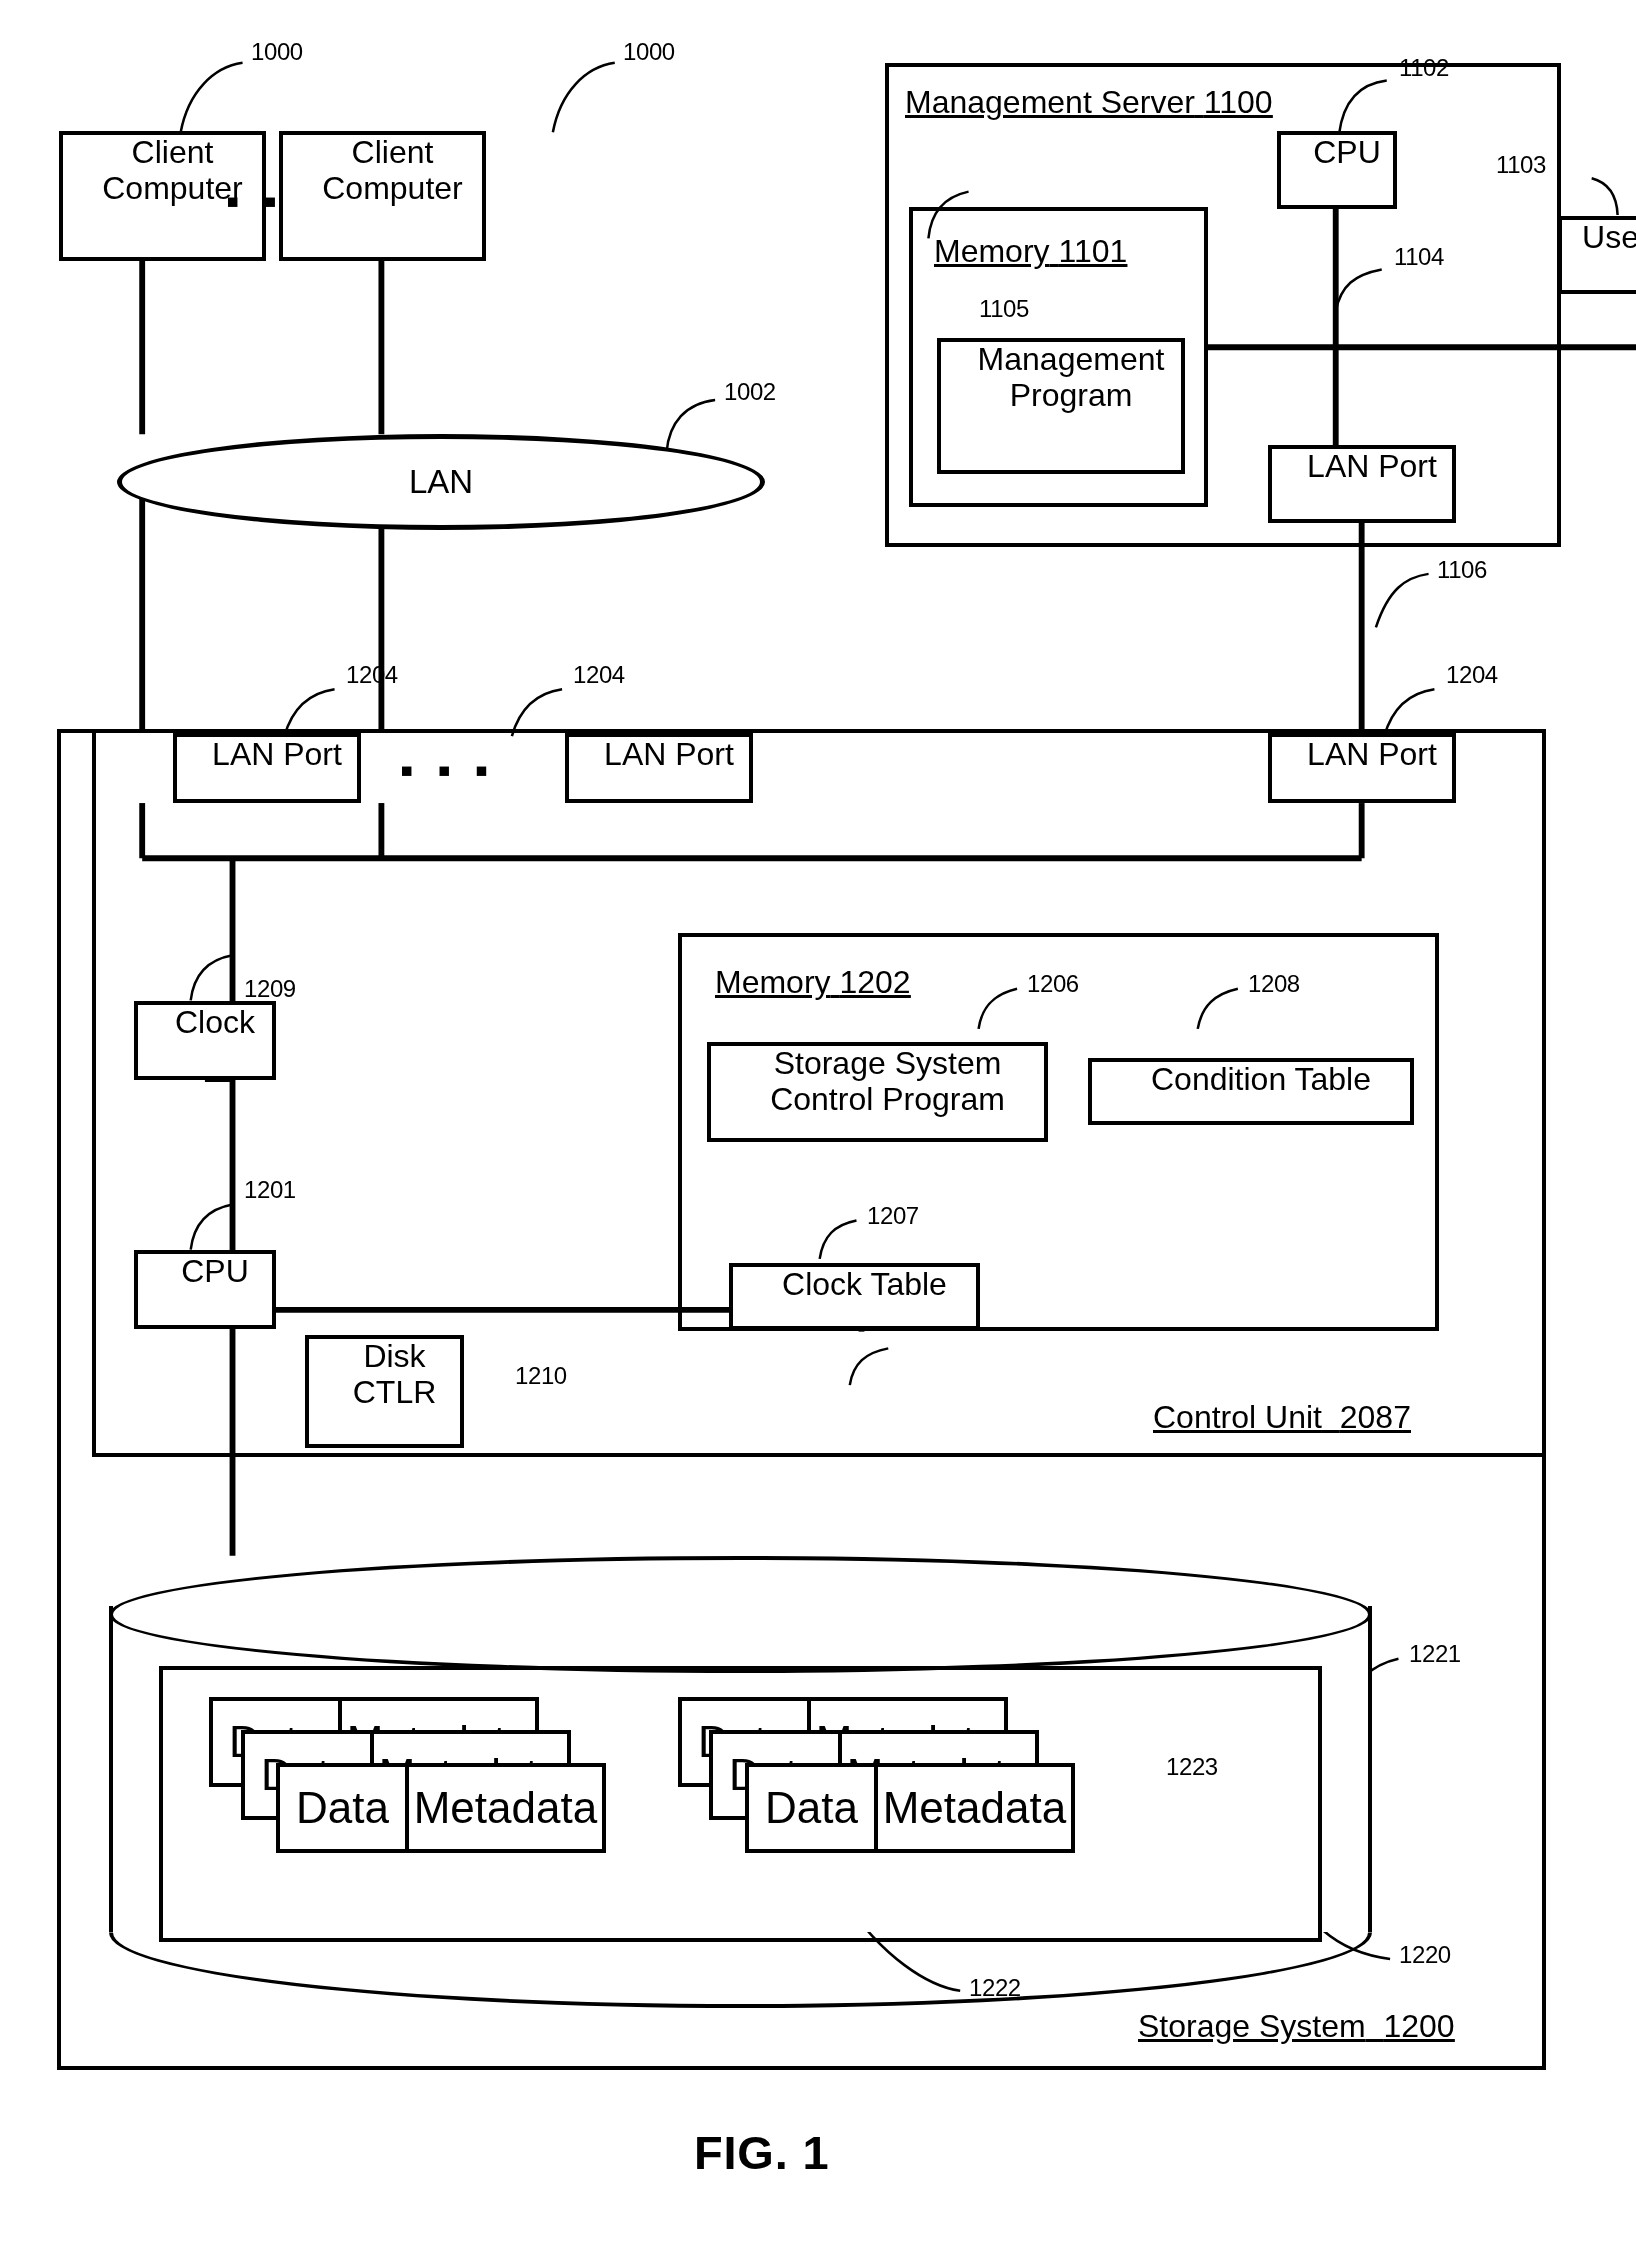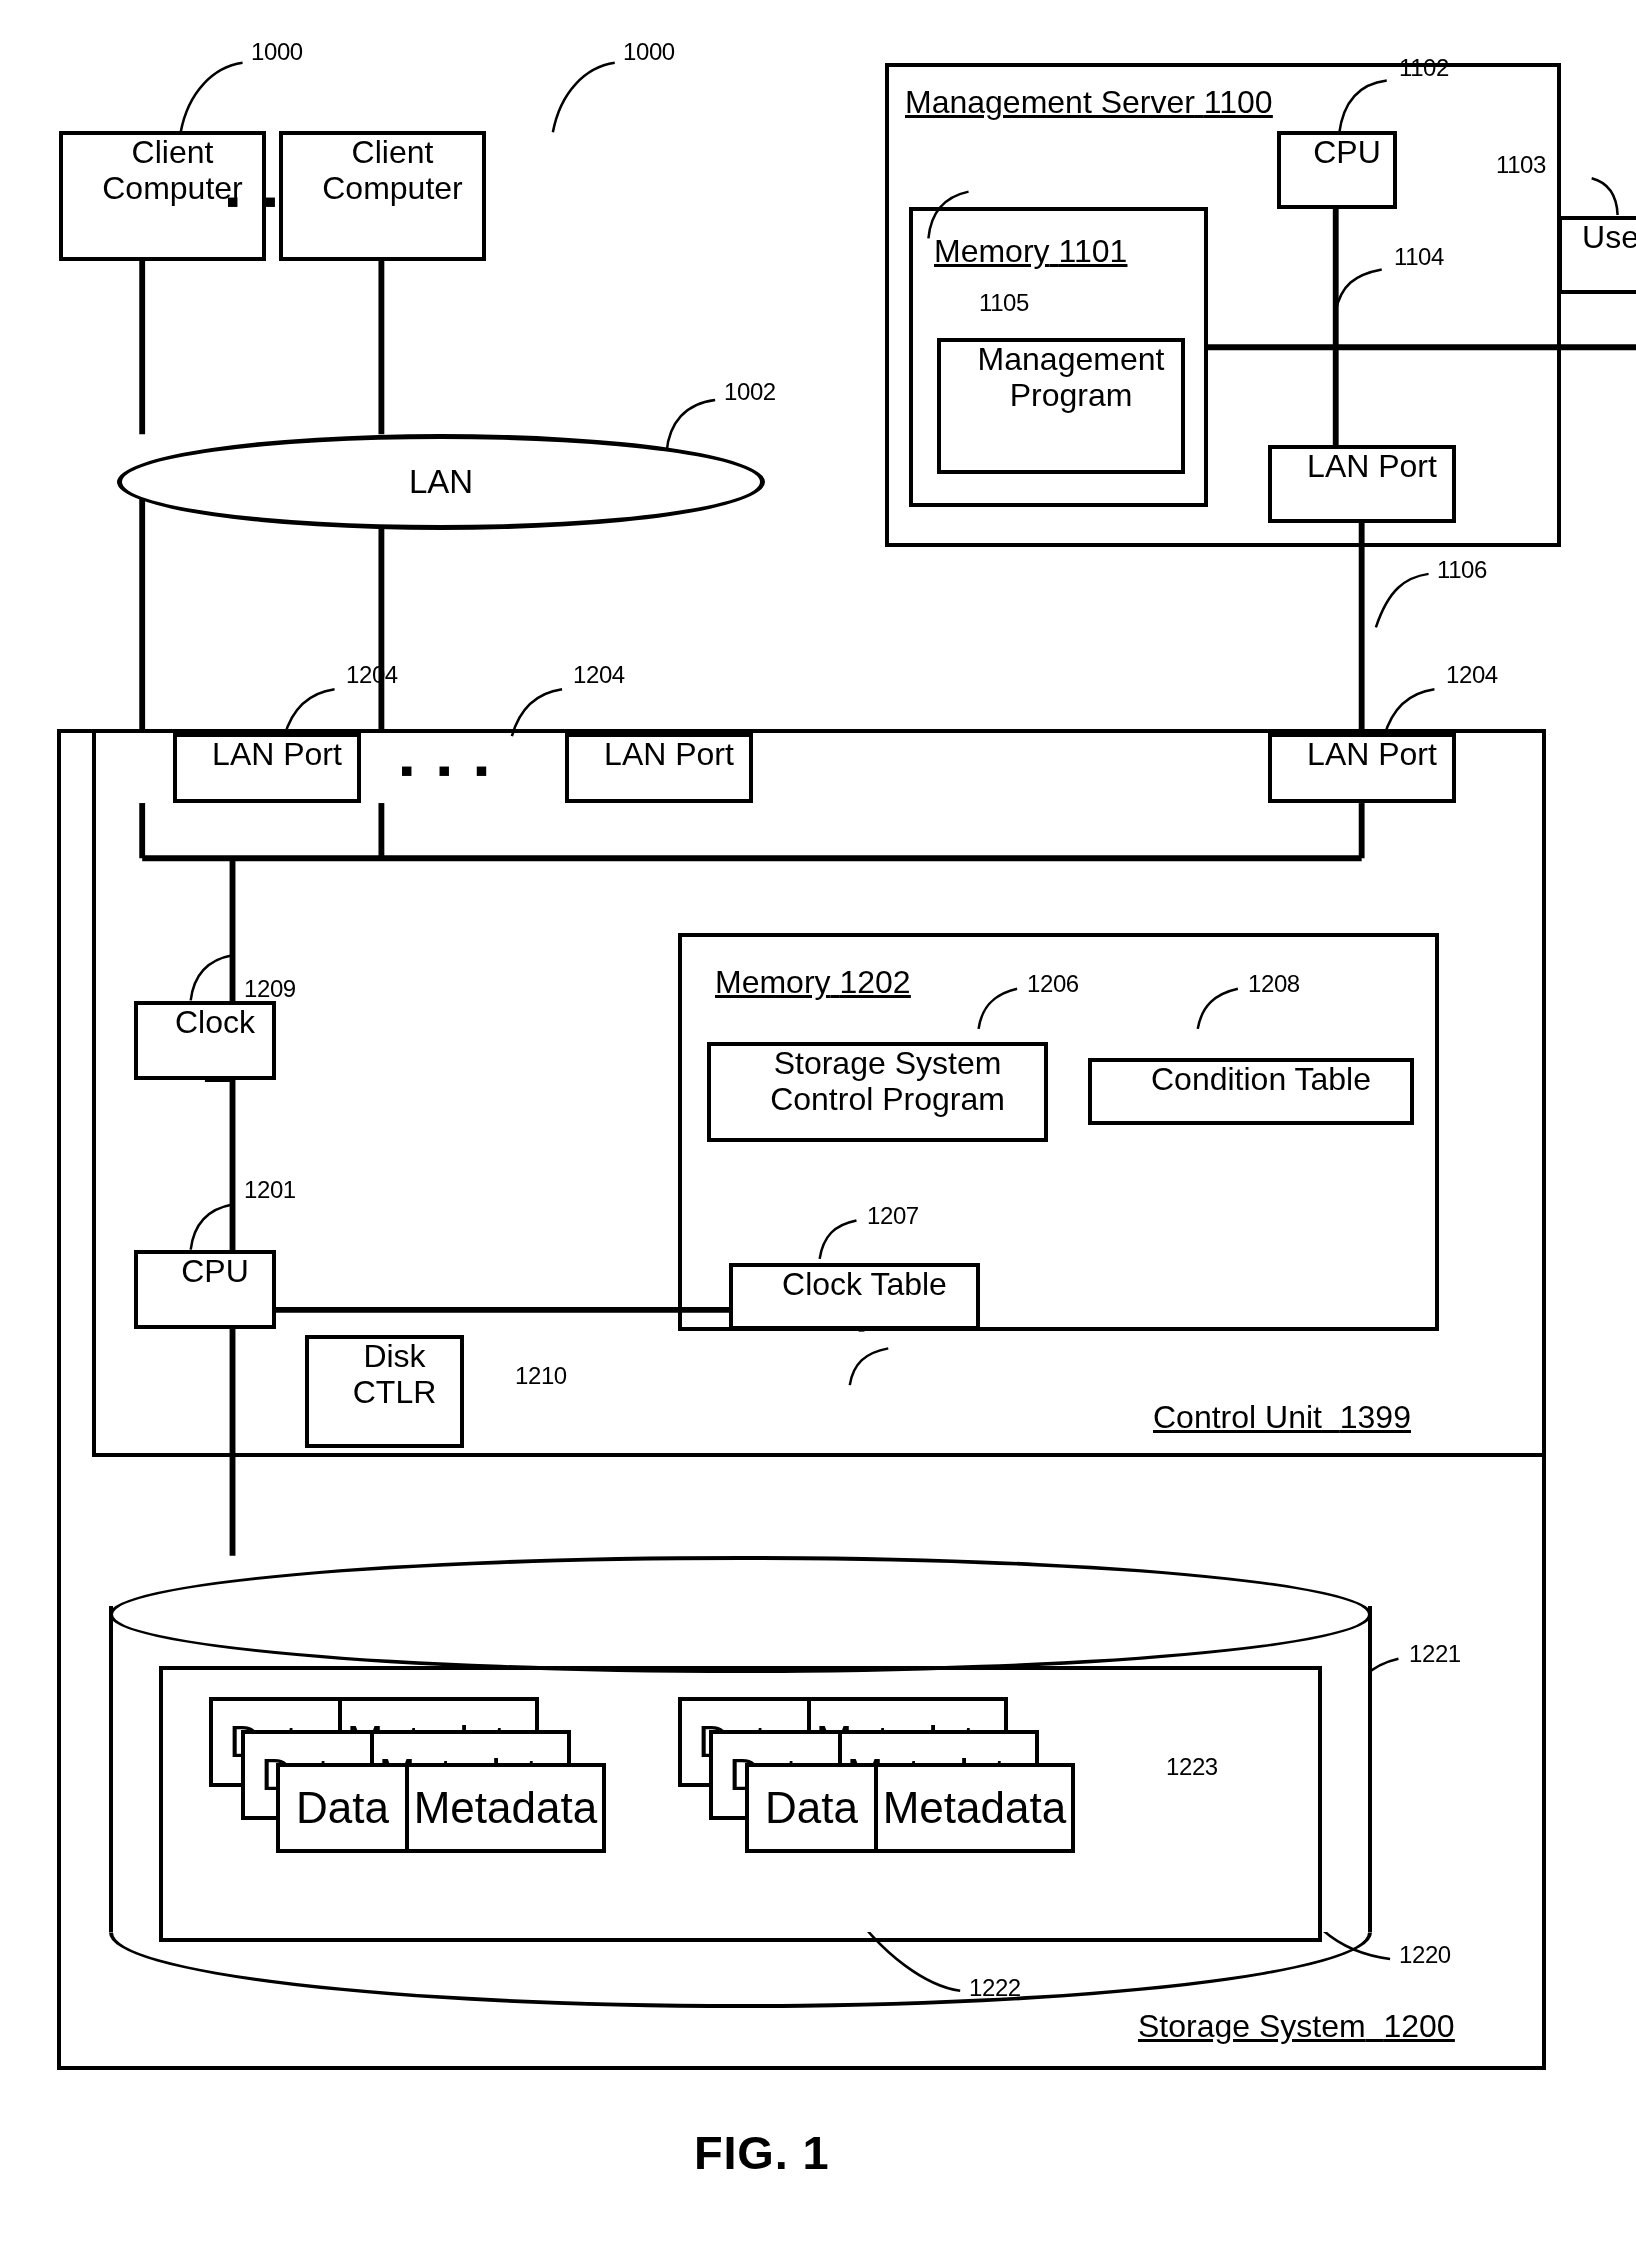--- a/index.html
+++ b/index.html
@@ -233,21 +233,21 @@
   <div class="section-label" style="left:905px; top:84px;">
     <span>Management Server</span>
     <span class="u">1100</span>
   </div>
 
   <div class="frame" style="left:909px; top:207px; width:299px; height:300px;"></div>
   <div class="section-label" style="left:934px; top:233px;">
     <span>Memory</span>
     <span class="u">1101</span>
   </div>
-  <div class="label-num" style="left:979px; top:289px;">1105</div>
+  <div class="label-num" style="left:979px; top:295px;">1105</div>
   <div class="box" style="left:937px; top:338px; width:248px; height:136px;">
     <div>
       <div>Management</div>
       <div>Program</div>
     </div>
   </div>
 
   <div class="box" style="left:1277px; top:131px; width:120px; height:78px;">
     <span>CPU</span>
   </div>
@@ -263,21 +263,21 @@
   </div>
   <div class="label-num" style="left:1394px; top:243px;">1104</div>
 
   <div class="label-num" style="left:1437px; top:556px;">1106</div>
 
   <div class="frame" style="left:57px; top:729px; width:1489px; height:1341px;"></div>
 
   <div class="frame" style="left:92px; top:729px; width:1454px; height:728px;"></div>
   <div class="section-label" style="left:1153px; top:1399px;">
     <span>Control Unit</span>
-    &nbsp;<span class="u">1399</span>
+    &nbsp;<span class="u">2087</span>
   </div>
 
   <div class="box" style="left:173px; top:733px; width:188px; height:70px;">
     <span>LAN Port</span>
   </div>
   <div class="label-num" style="left:346px; top:661px;">1204</div>
 
   <div class="dots" style="left:400px; top:749px;">▪ ▪ ▪</div>
 
   <div class="box" style="left:565px; top:733px; width:188px; height:70px;">

